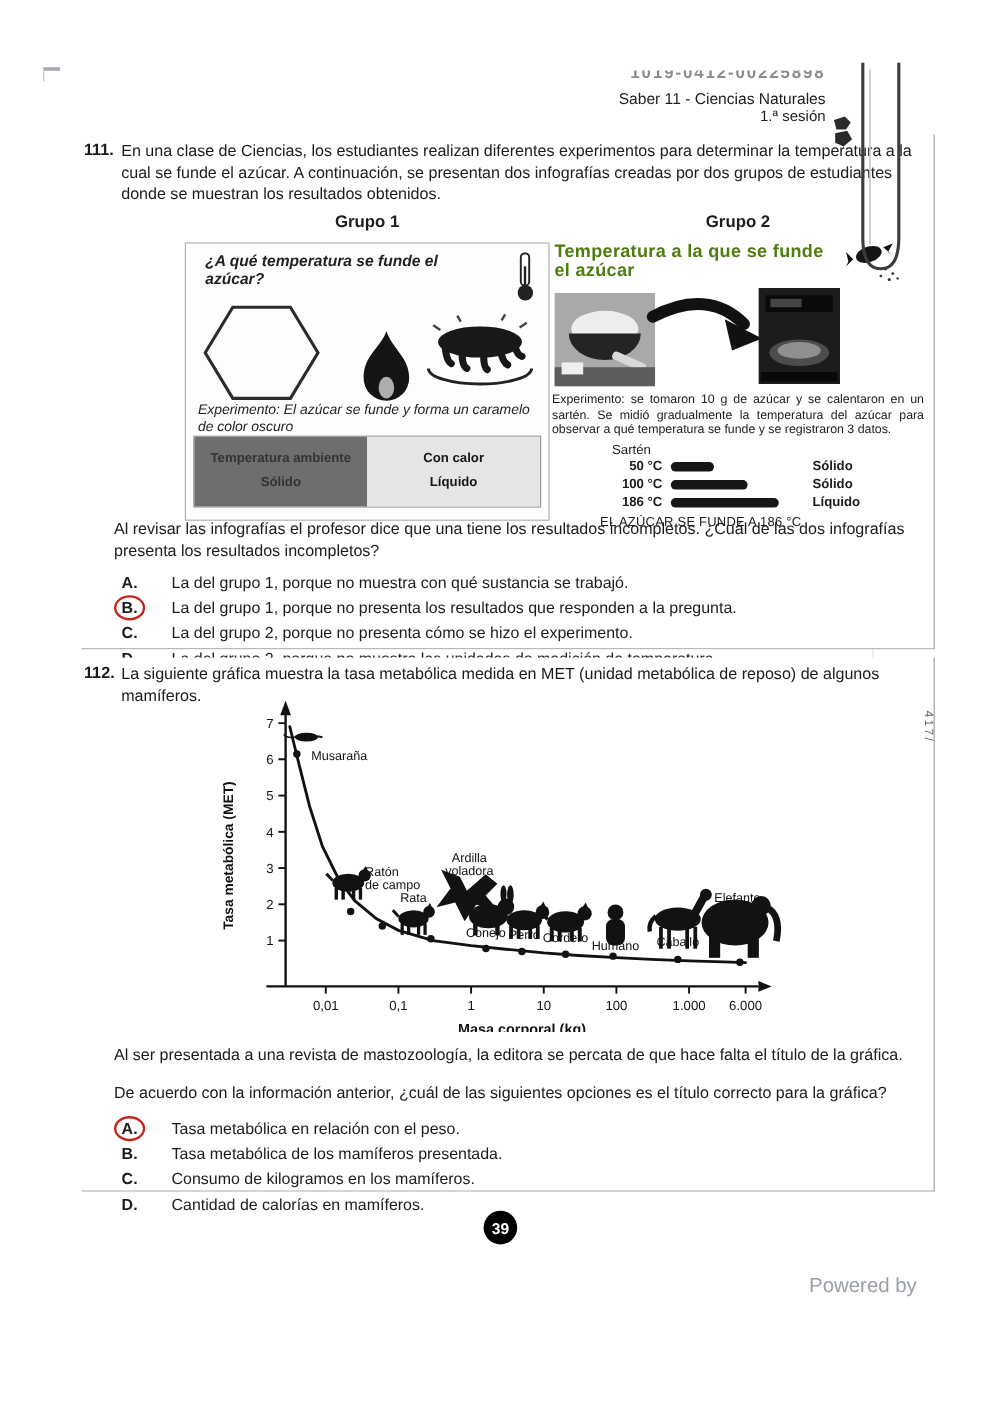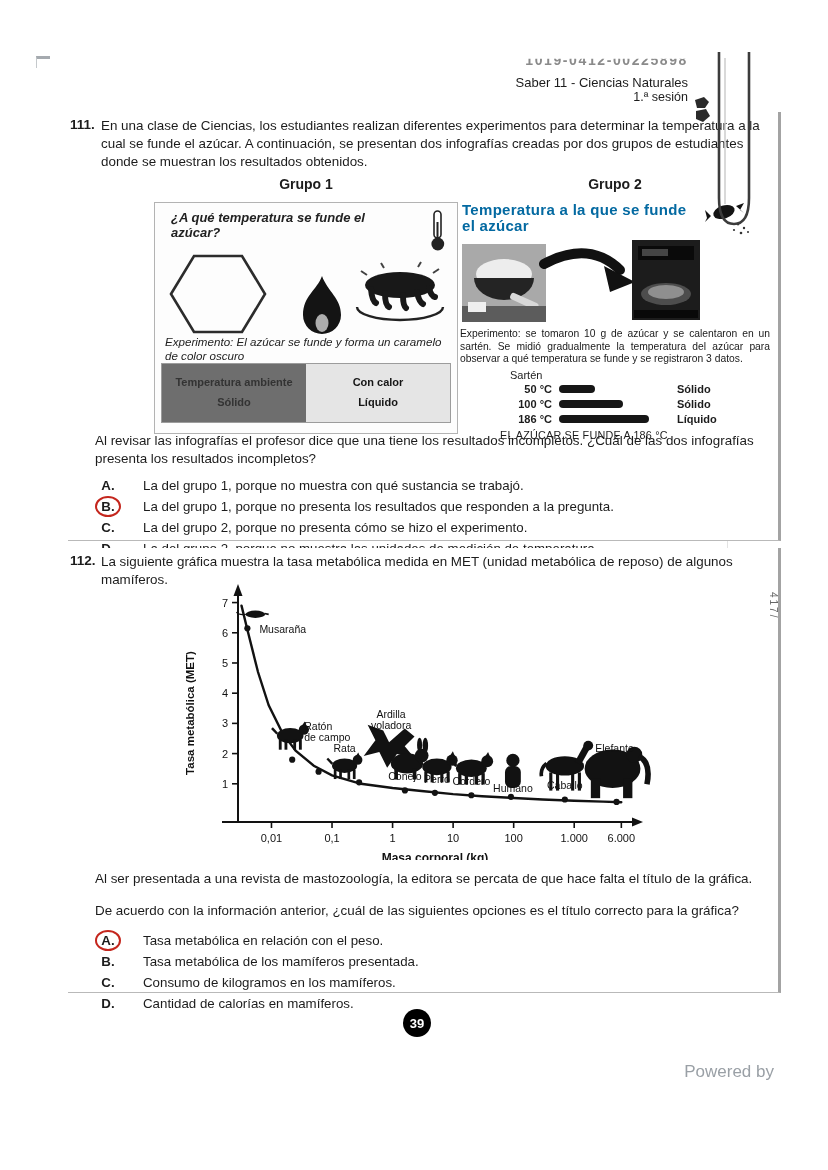--- a/index.html
+++ b/index.html
@@ -12,21 +12,21 @@
   .header{position:absolute;top:52px;right:140px;text-align:right;}
   .scan-code{font-size:14px;color:#8a8a8a;letter-spacing:1.6px;font-weight:bold;
     clip-path:inset(42% 0 0 0);}
   .exam-title{font-size:13px;margin-top:7px;font-weight:500;}
   .session{font-size:12.5px;}
   .header-logo{position:absolute;left:693px;top:96px;z-index:3;}
   .test-tube{position:absolute;left:710px;top:52px;z-index:4;}
   .tube-trace{position:absolute;left:727px;top:240px;width:1px;height:340px;background:#e3e3e3;}
 
   .qbox{position:absolute;left:68px;width:710px;background:#fff;
-        border-right:3px solid #a3a3a3;border-bottom:1px solid #b9b9b9;}
+        border-right:1px solid #a3a3a3;border-bottom:1px solid #b9b9b9;}
   .q111{top:112px;height:428px;}
   .q112{top:548px;height:444px;}
   .qrow{display:flex;padding:5px 8px 0 2px;}
   .qnum{font-weight:bold;font-size:13.5px;flex:0 0 31px;}
   .qintro{font-size:13.4px;line-height:1.33;margin:0;flex:1;}
 
   .group-title{font-weight:bold;font-size:14px;text-align:center;margin:0;}
   .g1{position:absolute;left:86px;top:64px;width:304px;}
   .g1panel{border:1px solid #b3b3b3;margin-top:10px;height:230px;position:relative;background:#fdfdfd;}
   .g1q{position:absolute;top:8px;left:16px;width:215px;margin:0;
@@ -39,21 +39,21 @@
          font-style:italic;font-size:11.6px;line-height:1.25;color:#222;}
   .g1table{position:absolute;left:6px;right:6px;top:160px;height:58px;display:flex;
            border:1px solid #9c9c9c;}
   .g1cell{flex:1;display:flex;flex-direction:column;align-items:center;justify-content:center;
           gap:8px;font-weight:bold;font-size:11px;text-align:center;line-height:1.05;}
   .g1cell.dark{background:#6e6e6e;color:#333333;}
   .g1cell.light{background:#e5e5e5;color:#161616;}
 
   .g2{position:absolute;left:392px;top:64px;width:310px;}
   .g2heading{margin:10px 0 0 2px;width:238px;font-weight:bold;font-size:15px;
-             line-height:1.08;letter-spacing:.3px;color:#0369a1;}
+             line-height:1.08;letter-spacing:.3px;color:#4d7c0f;}
   .candy{position:absolute;right:18px;top:26px;}
   .photos{position:relative;height:80px;margin-top:8px;}
   .photo-left{position:absolute;left:2px;top:2px;}
   .photo-right{position:absolute;left:172px;top:-2px;}
   .arrowsvg{position:absolute;left:78px;top:6px;}
   .g2exp{margin:6px 0 0 0;font-size:10.3px;line-height:1.22;text-align:justify;color:#1a1a1a;}
   .readings{margin-top:3px;padding-left:46px;position:relative;}
   .pan-label{font-size:11px;margin-left:4px;}
   .rrow{display:flex;align-items:center;height:15px;}
   .rtemp{width:46px;text-align:right;font-weight:bold;font-size:11px;}
@@ -74,21 +74,21 @@
 
   .chart-wrap{position:absolute;left:112px;top:36px;}
   .note112{top:322px;}
   .stem112{top:354px;}
   .opts112{top:382px;}
 
   .page-badge{position:absolute;left:403px;top:1009px;width:28px;height:28px;border-radius:50%;
     background:#000000;color:#fff;font-weight:bold;font-size:13px;
     display:flex;align-items:center;justify-content:center;}
 
-  .footer{position:absolute;top:1062px;right:54px;display:flex;align-items:center;gap:14px;}
+  .footer{position:absolute;top:1062px;right:64px;display:flex;align-items:center;gap:14px;}
   .powered{font-size:17px;color:#9aa0a6;}
   .cs-pill{display:flex;align-items:center;gap:9px;background:#f1f2f4;border-radius:9px;
            padding:5px 13px 5px 6px;}
   .cs-logo{width:24px;height:24px;border-radius:6px;color:#fff;font-weight:bold;font-size:12px;
            display:flex;align-items:center;justify-content:center;
            background:linear-gradient(180deg,#202b36 72%,#2cb69a 72%);}
   .cs-name{font-size:16.5px;color:#55606a;font-weight:500;}
 
   .side-note{position:absolute;left:779px;top:592px;transform:rotate(90deg);
     transform-origin:left top;font-size:10px;color:#666;letter-spacing:2px;}

